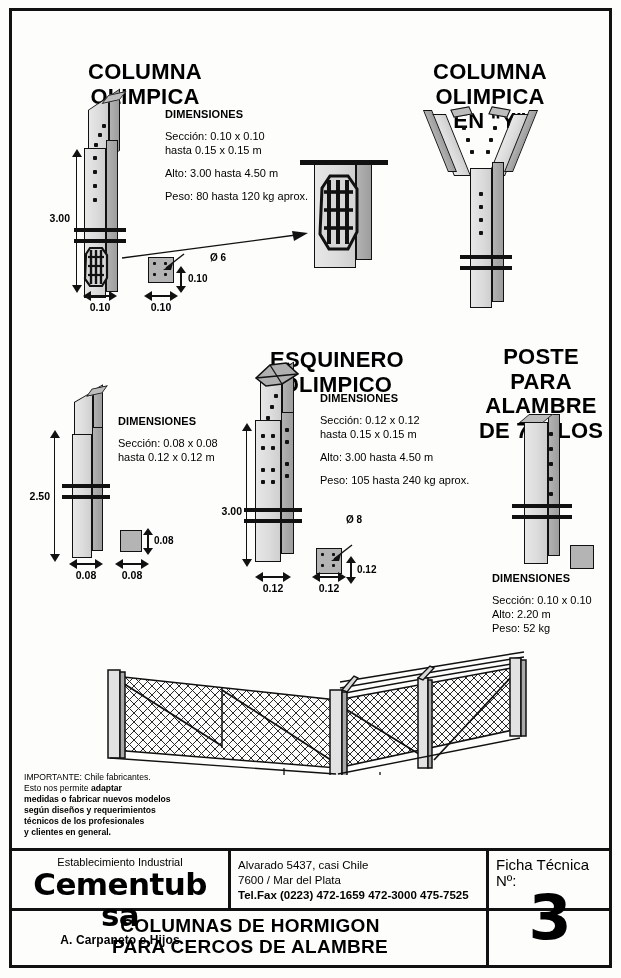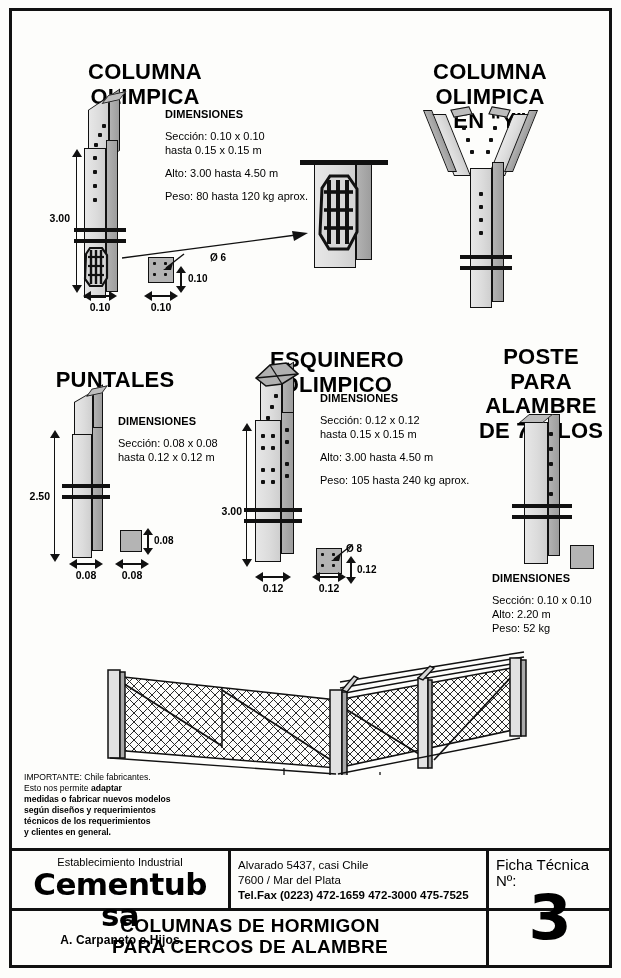--- a/index.html
+++ b/index.html
@@ -173,21 +173,20 @@
     <div class="face-front" style="left:30px;top:60px;width:22px;height:140px;"></div>
     <div class="face-side" style="left:52px;top:54px;width:12px;height:140px;"></div>
     <div class="hole" style="left:39px;top:84px;"></div>
     <div class="hole" style="left:39px;top:97px;"></div>
     <div class="hole" style="left:39px;top:110px;"></div>
     <div class="hole" style="left:39px;top:123px;"></div>
     <div class="gbar" style="left:20px;top:147px;width:52px;"></div>
     <div class="gbar" style="left:20px;top:158px;width:52px;"></div>
   </div>
 
-  <div class="abs sec-title" style="left:35px;top:368px;width:160px;">PUNTALES</div>
 
   <div class="colwrap" style="left:68px;top:392px;width:80px;height:170px;">
     <div class="face-front" style="left:6px;top:10px;width:19px;height:52px;transform:skewY(-30deg);transform-origin:bottom left;"></div>
     <div class="face-side" style="left:25px;top:-2px;width:10px;height:52px;transform:skewY(-30deg);transform-origin:bottom left;"></div>
     <div class="face-top" style="left:21px;top:-5px;width:16px;height:8px;transform:skew(-36deg,-12deg);"></div>
     <div class="face-front" style="left:4px;top:42px;width:20px;height:124px;"></div>
     <div class="face-side" style="left:24px;top:35px;width:11px;height:124px;"></div>
     <div class="gbar" style="left:-6px;top:92px;width:48px;"></div>
     <div class="gbar" style="left:-6px;top:103px;width:48px;"></div>
   </div>
@@ -248,21 +247,21 @@
   <div class="xsec" style="left:316px;top:548px;width:26px;height:26px;">
     <div class="hole" style="left:4px;top:4px;"></div>
     <div class="hole" style="left:15px;top:4px;"></div>
     <div class="hole" style="left:4px;top:15px;"></div>
     <div class="hole" style="left:15px;top:15px;"></div>
   </div>
   <svg class="abs" style="left:326px;top:539px;" width="34" height="26" viewBox="0 0 34 26">
     <line x1="8" y1="20" x2="26" y2="6" stroke="#111" stroke-width="1.4"></line>
     <polygon points="5,22 15,15 13,22" fill="#111"></polygon>
   </svg>
-  <div class="abs meas-sm" style="left:346px;top:543px;">Ø 8</div>
+  <div class="abs meas-sm" style="left:346px;top:514px;">Ø 8</div>
   <div class="abs vdim-s" style="left:350px;top:562px;height:16px;"></div>
   <div class="abs meas-sm" style="left:357px;top:564px;">0.12</div>
   <div class="abs hdim" style="left:319px;top:576px;width:20px;"></div>
   <div class="abs meas" style="left:301px;top:582px;width:56px;text-align:center;">0.12</div>
 
   <div class="abs" style="left:320px;top:392px;width:165px;">
     <div class="dim-head">DIMENSIONES</div>
     <div class="dim-line dim-grp">Sección: 0.12 x 0.12
 hasta 0.15 x 0.15 m</div>
     <div class="dim-line dim-grp">Alto: 3.00 hasta 4.50 m</div>
@@ -338,21 +337,21 @@
 
     <line x1="222" y1="118" x2="222" y2="125" stroke="#111" stroke-width="1.3"></line>
     <line x1="318" y1="122" x2="318" y2="125" stroke="#111" stroke-width="1.3"></line>
   </svg>
 
   <div class="abs important" style="left:24px;top:772px;width:180px;">
     <div><span>IMPORTANTE:</span><span> Chile fabricantes.</span></div>
     <div><span style="font-weight:normal">Esto nos permite </span><b>adaptar</b></div>
     <div><b>medidas o fabricar nuevos modelos</b></div>
     <div><b>según diseños y requerimientos</b></div>
-    <div><b>técnicos de los requerimientos</b></div>
+    <div><b>técnicos de los profesionales</b></div>
     <div><b>y clientes en general.</b></div>
   </div>
 
   <div class="foot-sep" style="left:12px;top:848px;width:597px;height:3px;"></div>
   <div class="foot-sep" style="left:12px;top:908px;width:597px;height:3px;"></div>
   <div class="foot-sep" style="left:228px;top:851px;width:2.5px;height:57px;"></div>
   <div class="foot-sep" style="left:486px;top:851px;width:2.5px;height:117px;"></div>
 
   <div class="abs" style="left:16px;top:856px;width:208px;">
     <div class="brand-sub">Establecimiento Industrial</div>

